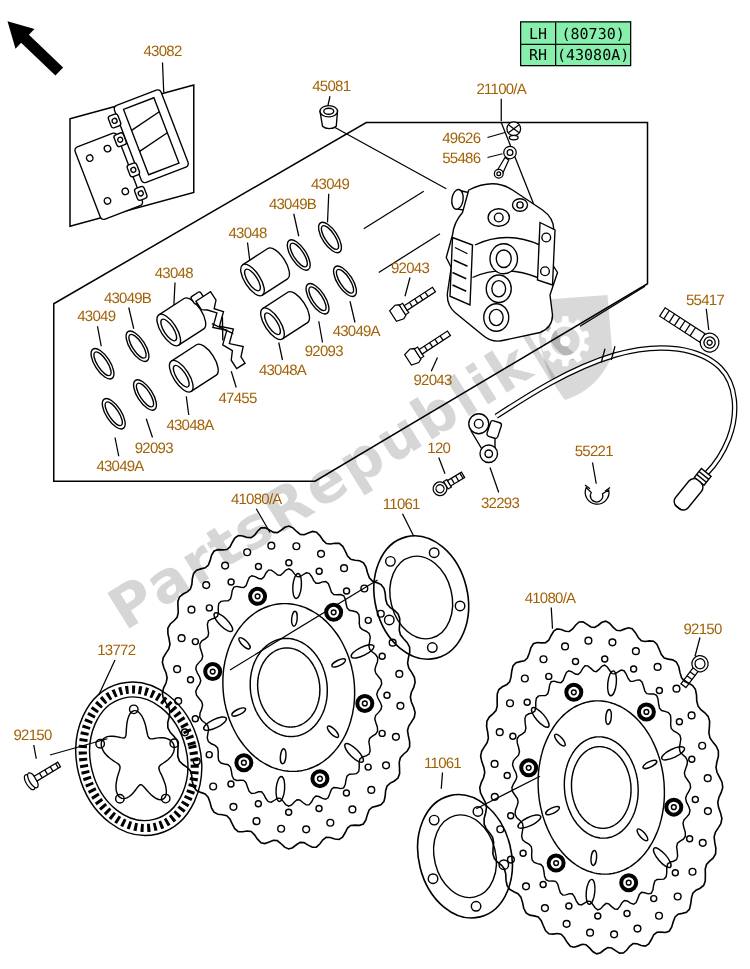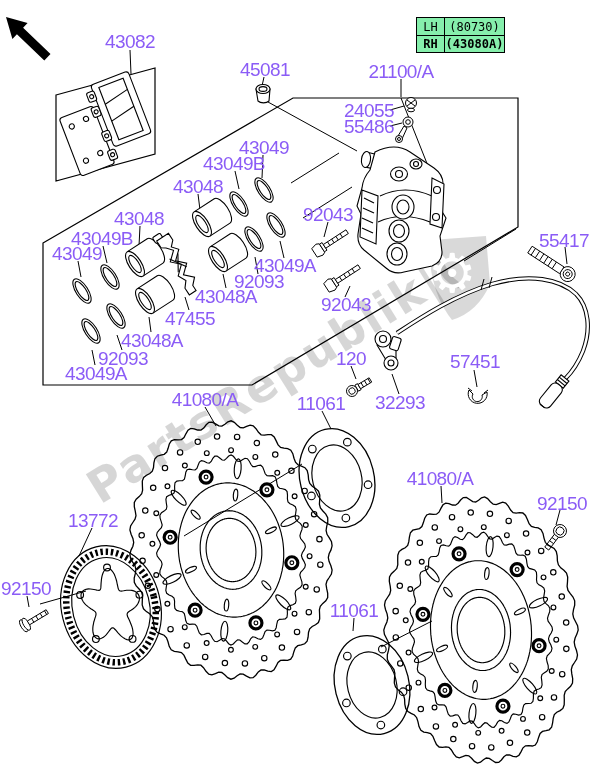--- a/index.html
+++ b/index.html
@@ -1,26 +1,26 @@
 <!DOCTYPE html>
 <html><head>
 <meta charset="utf-8">
 <style>
   html,body{margin:0;padding:0;background:#fff;}
   #stage{position:relative;width:600px;height:775px;background:#fff;overflow:hidden;
          font-family:"Liberation Sans",sans-serif;}
   #art{position:absolute;left:0;top:0;}
-  .lbl{position:absolute;transform:translate(-50%,-50%);font-size:19px;letter-spacing:-0.6px;
-       color:#8b5cf6;white-space:nowrap;line-height:1;}
+  .lbl{position:absolute;transform:translate(-50%,-50%);font-size:12px;letter-spacing:-0.6px;
+       color:#a16207;white-space:nowrap;line-height:1;}
   #corner-table{position:absolute;left:416px;top:17px;display:grid;
        grid-template-columns:27px 60px;grid-auto-rows:17px;border:1.6px solid #000;
        font-family:"DejaVu Sans Mono",monospace;font-size:12px;background:#86efac;}
   #corner-table .cell{display:flex;align-items:center;justify-content:center;color:#000;}
   #corner-table .c2{border-left:1.4px solid #000;}
-  #corner-table .r2{border-top:1.4px solid #000;font-weight:bold;}
+  #corner-table .r2{border-top:1.4px solid #000;}
   svg *{vector-effect:non-scaling-stroke;}
 </style>
 </head>
 <body>
 
 <div id="stage">
 
 <svg id="art" width="600" height="775" viewBox="0 0 600 775">
 
   <g opacity="1">
@@ -490,21 +490,21 @@
 <div id="corner-table">
   <div class="cell r1 c1">LH</div>
   <div class="cell r1 c2">(80730)</div>
   <div class="cell r2 c1">RH</div>
   <div class="cell r2 c2">(43080A)</div>
 </div>
 
 <div class="lbl" style="left:130px;top:41px">43082</div>
 <div class="lbl" style="left:265px;top:69px">45081</div>
 <div class="lbl" style="left:401px;top:71px">21100/A</div>
-<div class="lbl" style="left:369px;top:110px">24055</div>
+<div class="lbl" style="left:369px;top:110px">49626</div>
 <div class="lbl" style="left:369px;top:126px">55486</div>
 <div class="lbl" style="left:564px;top:240px">55417</div>
 <div class="lbl" style="left:328px;top:214px">92043</div>
 <div class="lbl" style="left:346px;top:304px">92043</div>
 <div class="lbl" style="left:264px;top:147px">43049</div>
 <div class="lbl" style="left:234px;top:163px">43049B</div>
 <div class="lbl" style="left:198px;top:186px">43048</div>
 <div class="lbl" style="left:139px;top:218px">43048</div>
 <div class="lbl" style="left:102px;top:238px">43049B</div>
 <div class="lbl" style="left:77px;top:253px">43049</div>
@@ -512,20 +512,20 @@
 <div class="lbl" style="left:259px;top:281px">92093</div>
 <div class="lbl" style="left:226px;top:296px">43048A</div>
 <div class="lbl" style="left:190px;top:318px">47455</div>
 <div class="lbl" style="left:152px;top:340px">43048A</div>
 <div class="lbl" style="left:123px;top:358px">92093</div>
 <div class="lbl" style="left:96px;top:373px">43049A</div>
 <div class="lbl" style="left:205px;top:399px">41080/A</div>
 <div class="lbl" style="left:321px;top:403px">11061</div>
 <div class="lbl" style="left:351px;top:358px">120</div>
 <div class="lbl" style="left:400px;top:402px">32293</div>
-<div class="lbl" style="left:475px;top:361px">57451</div>
+<div class="lbl" style="left:475px;top:361px">55221</div>
 <div class="lbl" style="left:93px;top:520px">13772</div>
 <div class="lbl" style="left:26px;top:588px">92150</div>
 <div class="lbl" style="left:440px;top:478px">41080/A</div>
 <div class="lbl" style="left:562px;top:503px">92150</div>
 <div class="lbl" style="left:354px;top:610px">11061</div>
 
 </div>
 
 </body></html>

